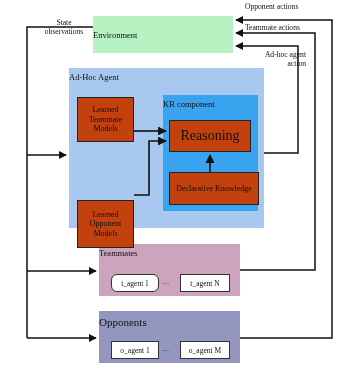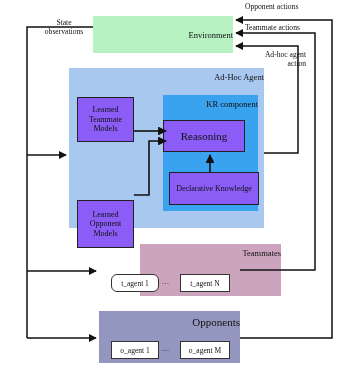--- a/index.html
+++ b/index.html
@@ -15,21 +15,21 @@
     width: 348px;
     height: 377px;
     background: #ffffff;
     overflow: hidden;
   }
   .box {
     position: absolute;
     box-sizing: border-box;
     display: flex;
     align-items: center;
-    justify-content: flex-end;
+    justify-content: flex-start;
     text-align: center;
     line-height: 1.12;
     color: #111111;
   }
   .title-top {
     align-items: flex-start;
     padding-top: 5px;
   }
 
   
@@ -45,45 +45,44 @@
   }
   #kr-box {
     left: 163px; top: 95px; width: 95px; height: 116px;
     background: #3aa3f0;
     font-size: 8.5px;
   }
   #teammates-box {
     left: 99px; top: 244px; width: 141px; height: 52px;
     background: #cda4bd;
     font-size: 8.5px;
-    margin-left: 41px;
   }
   #opponents-box {
     left: 99px; top: 311px; width: 141px; height: 52px;
     background: #9397c0;
     font-size: 11px;
   }
 
   
   .white-box {
     position: absolute;
     box-sizing: border-box;
-    background: #8b5cf6;
+    background: #c2410c;
     border: 0.8px solid #222222;
     display: flex;
     align-items: center;
     justify-content: center;
     text-align: center;
     line-height: 1.18;
     color: #111111;
     font-size: 8px;
   }
   #learned-teammate-models { left: 77px; top: 97px;  width: 57px; height: 45px; }
   #learned-opponent-models { left: 77px; top: 160px; width: 57px; height: 48px; margin-top: 40px; }
-  #reasoning-box          { left: 163px; top: 120px; width: 82px; height: 32px; font-size: 11px; }
+  #reasoning-box          { left: 169px; top: 120px; width: 82px; height: 32px; font-size: 14px; }
   #declarative-knowledge  { left: 169px; top: 172px; width: 90px; height: 33px; }
 
   .agent-chip {
     position: absolute;
     box-sizing: border-box;
     background: #ffffff;
     border: 0.8px solid #333333;
     display: flex;
     align-items: center;
     justify-content: center;

